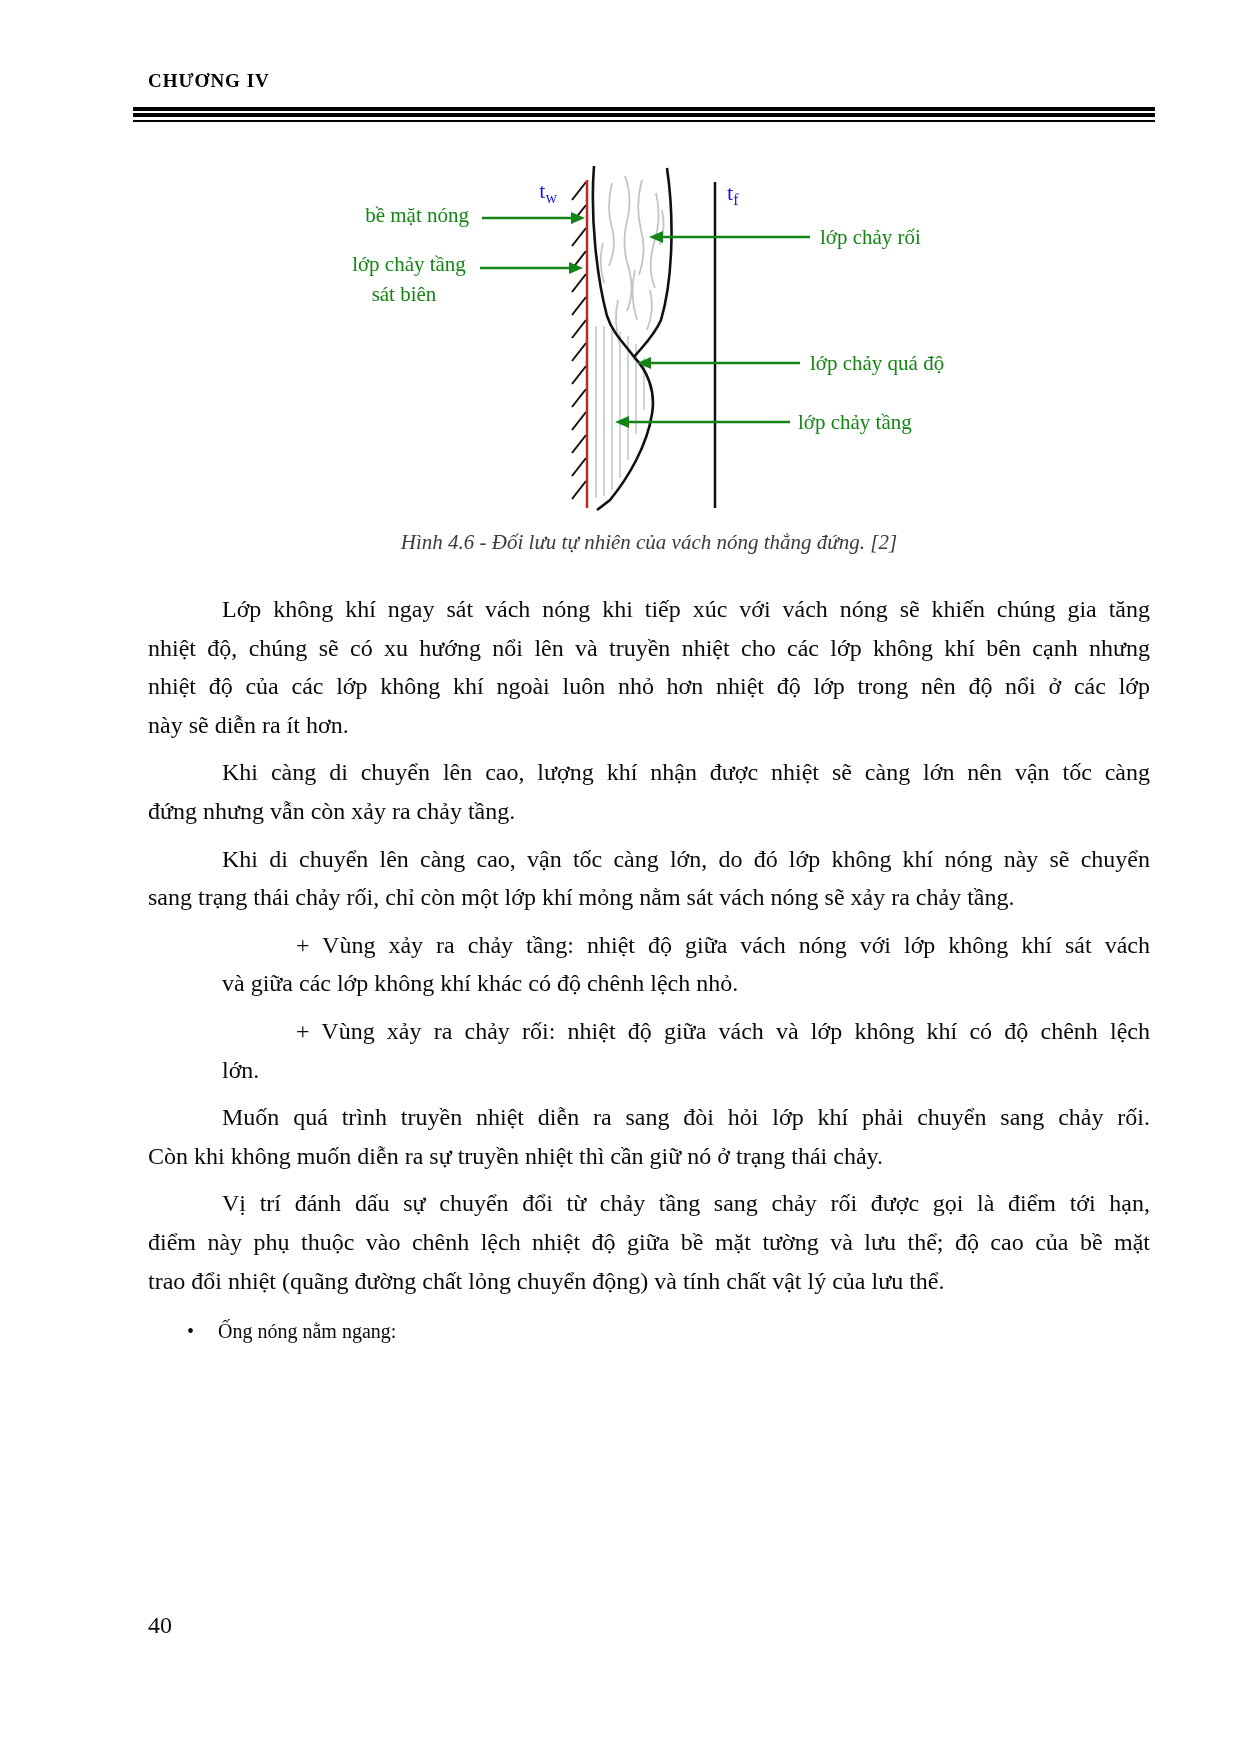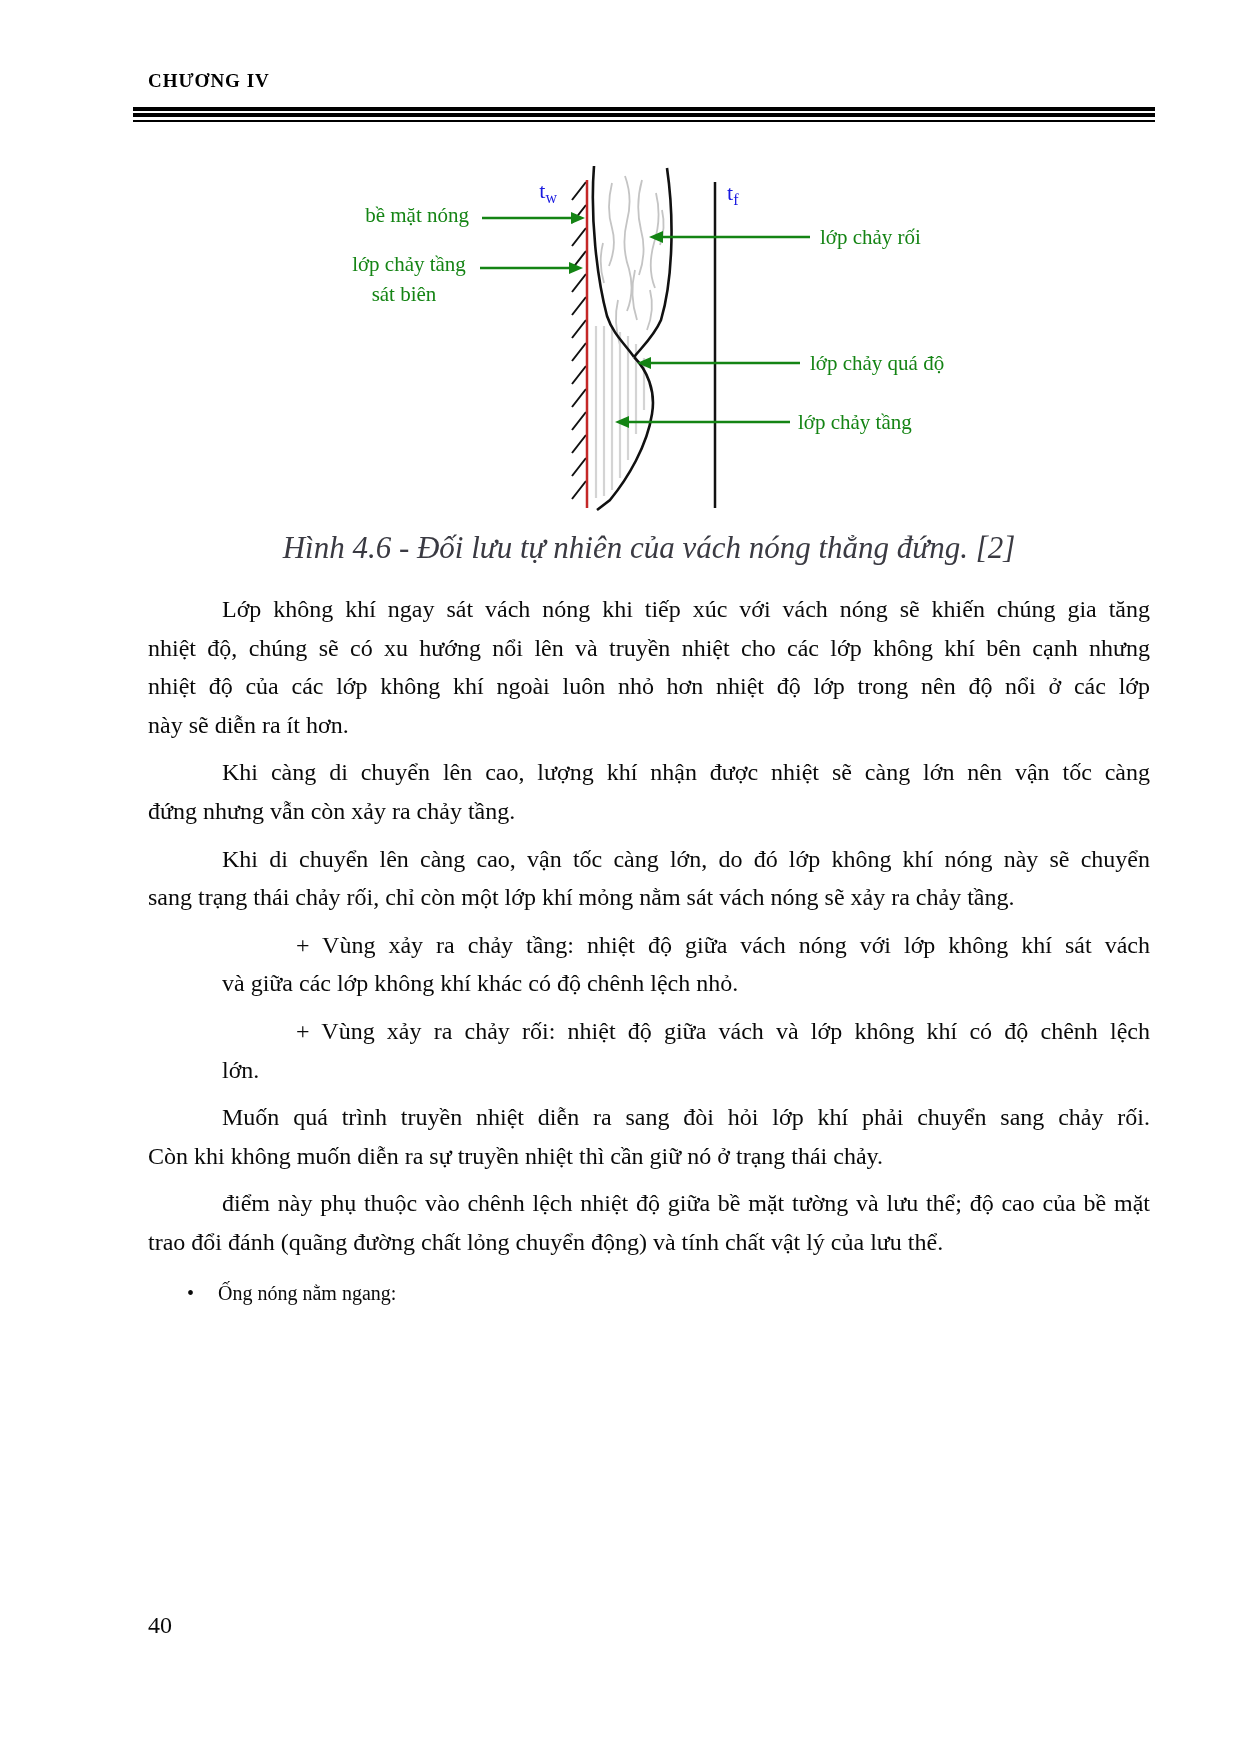--- a/index.html
+++ b/index.html
@@ -31,21 +31,21 @@
   .green-head{fill:var(--green);stroke:none;}
   .wall-red{stroke:var(--red);stroke-width:2.5;fill:none;}
   .hatch{stroke:#111;stroke-width:2;fill:none;}
   .curve{stroke:#111;stroke-width:2.6;fill:none;}
   .tf-line{stroke:#111;stroke-width:2.5;fill:none;}
   .squiggle{stroke:var(--squiggle);stroke-width:1.8;fill:none;}
   .lam-line{stroke:var(--laminar);stroke-width:2.2;fill:none;}
 
   .fig-caption{
     position:absolute;left:148px;top:530px;width:1002px;
-    text-align:center;font-style:italic;font-size:31px;
+    text-align:center;font-style:italic;font-size:21px;
     color:var(--caption);
   }
 
   .textblock{
     position:absolute;left:148px;top:590px;width:1002px;
     font-size:24px;line-height:38.6px;
   }
   .para{margin:0 0 9px 0;}
   .para .tline{text-align:justify;text-align-last:justify;}
   .para .tline.last{text-align-last:left;}
@@ -149,21 +149,22 @@
       </div>
     <div class="para plus">
         <div class="tline">+ Vùng xảy ra chảy rối: nhiệt độ giữa vách và lớp không khí có độ chênh lệch</div>
         <div class="tline last">lớn.</div>
       </div>
     <div class="para">
         <div class="tline">Muốn quá trình truyền nhiệt diễn ra sang đòi hỏi lớp khí phải chuyển sang chảy rối.</div>
         <div class="tline last">Còn khi không muốn diễn ra sự truyền nhiệt thì cần giữ nó ở trạng thái chảy.</div>
       </div>
     <div class="para">
+        <div class="tline">Vị trí đánh dấu sự chuyển đổi từ chảy tầng sang chảy rối được gọi là điểm tới hạn,</div>
         <div class="tline">điểm này phụ thuộc vào chênh lệch nhiệt độ giữa bề mặt tường và lưu thể; độ cao của bề mặt</div>
-        <div class="tline last">trao đổi đánh (quãng đường chất lỏng chuyển động) và tính chất vật lý của lưu thể.</div>
+        <div class="tline last">trao đổi nhiệt (quãng đường chất lỏng chuyển động) và tính chất vật lý của lưu thể.</div>
       </div>
     <div class="bullet-line"><span class="bullet-dot">•</span><span>Ống nóng nằm ngang:</span></div>
   </div>
 
   <div class="page-number">40</div>
 
 </div>
 
 </body></html>

